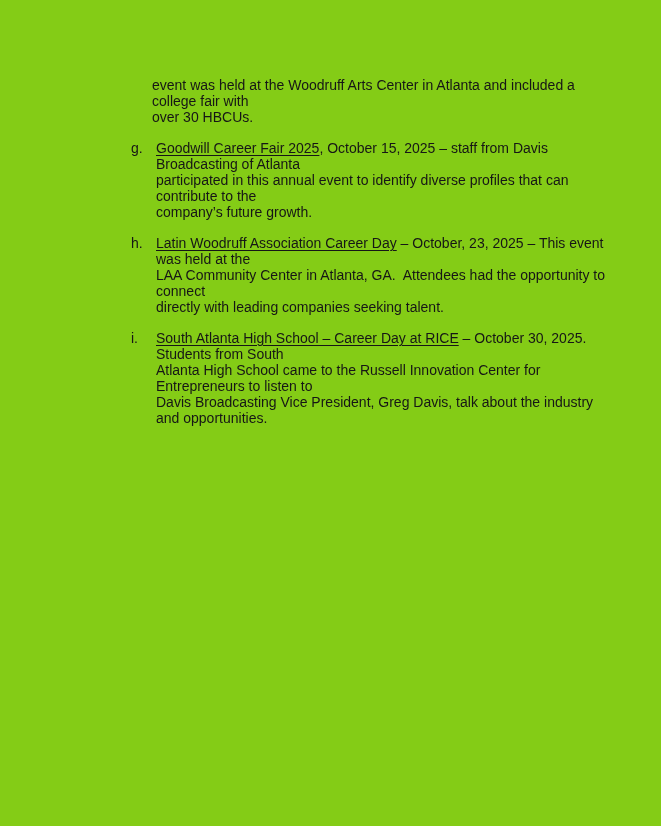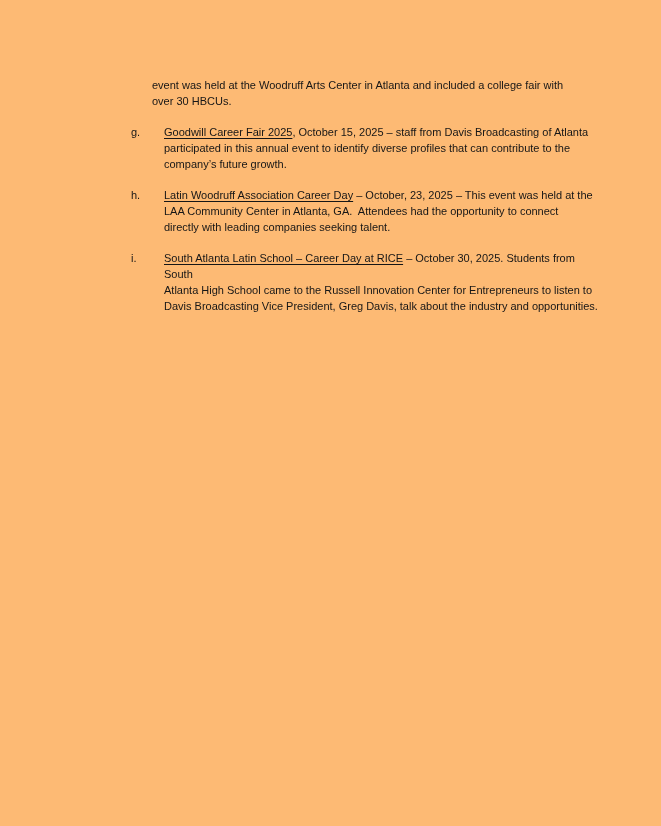--- a/index.html
+++ b/index.html
@@ -1,42 +1,42 @@
 <!DOCTYPE html>
 <html><head>
 <meta charset="utf-8">
 <style>
   * { margin: 0; padding: 0; box-sizing: border-box; }
   html, body { background: #ffffff; }
   .page {
     position: relative;
     width: 661px;
     height: 826px;
-    background: #fdba74;
+    background: #84cc16;
     overflow: hidden;
     font-family: "Liberation Sans", sans-serif;
-    font-size: 11px;
+    font-size: 14px;
     line-height: 16px;
     color: #161616;
   }
   .content {
     position: absolute;
     left: 152px;
     top: 77px;
     width: 458px;
   }
   .para {
     margin: 0 0 15px 0;
     white-space: pre-wrap;
   }
   .list-item {
     position: relative;
     margin: 0 0 15px 0;
   }
-  .list-item .para { margin: 12px; }
+  .list-item .para { margin: 4px; }
   .extra-gap { margin-top: 13px; }
   .marker {
     position: absolute;
     left: -21px;
     top: 0;
     white-space: nowrap;
   }
   .item-title {
     text-decoration: underline;
     text-underline-offset: 2px;
@@ -62,19 +62,19 @@
 
     <div class="list-item">
       <span class="marker">h.</span>
       <p class="para"><span class="item-title">Latin Woodruff Association Career Day</span><span class="body-text"> – October, 23, 2025 – This event was held at the
 LAA Community Center in Atlanta, GA.  Attendees had the opportunity to connect
 directly with leading companies seeking talent.</span></p>
     </div>
 
     <div class="list-item extra-gap">
       <span class="marker">i.</span>
-      <p class="para"><span class="item-title">South Atlanta Latin School – Career Day at RICE</span><span class="body-text"> – October 30, 2025. Students from South
+      <p class="para"><span class="item-title">South Atlanta High School – Career Day at RICE</span><span class="body-text"> – October 30, 2025. Students from South
 Atlanta High School came to the Russell Innovation Center for Entrepreneurs to listen to
 Davis Broadcasting Vice President, Greg Davis, talk about the industry and opportunities.</span></p>
     </div>
 
   </div>
 </div>
 
 </body></html>

